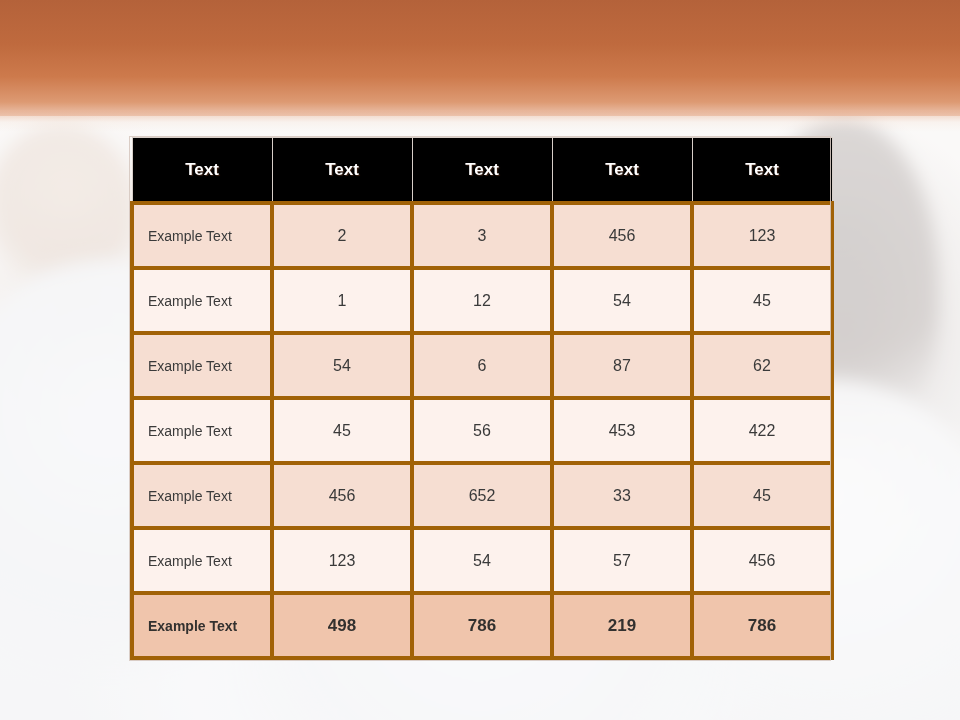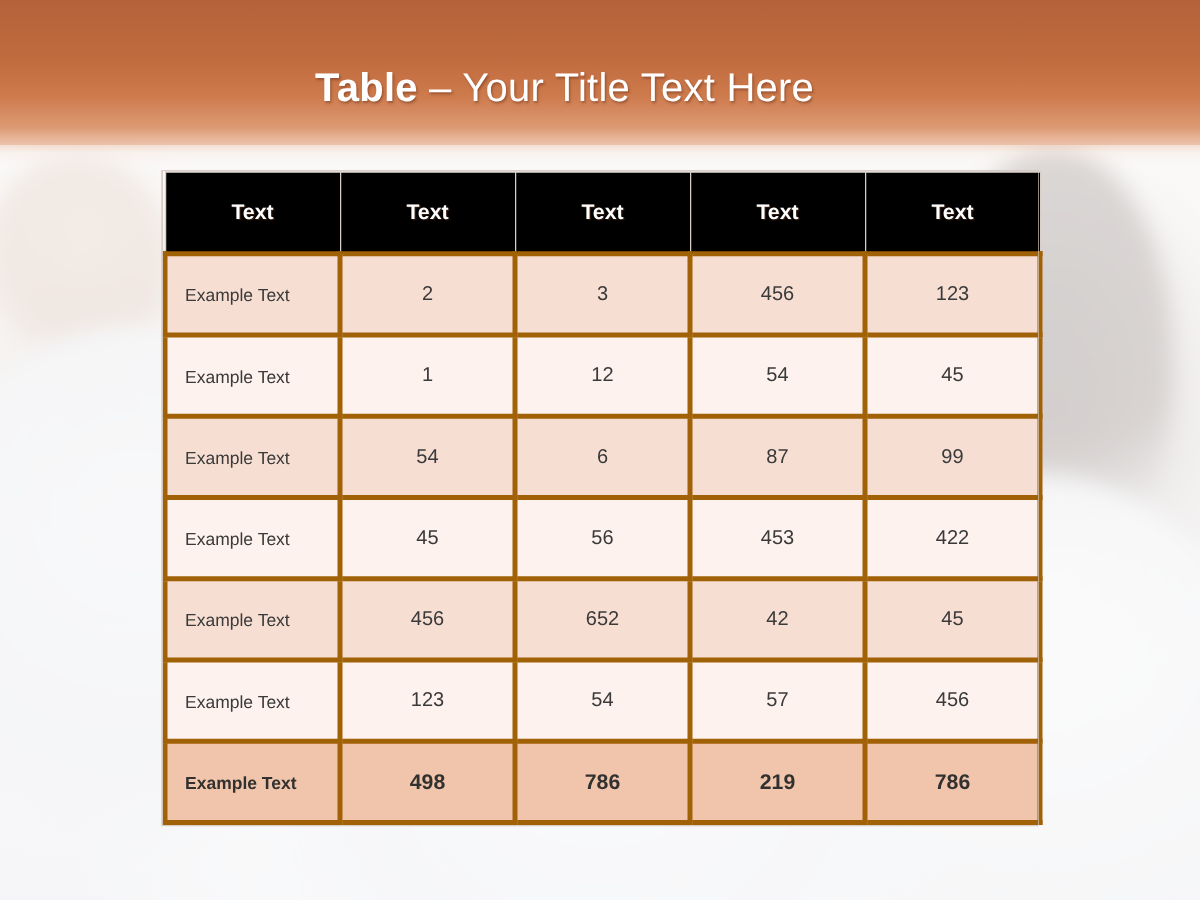--- a/index.html
+++ b/index.html
@@ -172,23 +172,20 @@
     <div class="bg-figure fig-boy-head"></div>
     <div class="bg-figure fig-boy-body"></div>
     <div class="bg-figure fig-mom-hair"></div>
     <div class="bg-figure fig-mom-body"></div>
     <div class="bg-figure fig-center-shirt"></div>
     <div class="veil"></div>
   </div>
 
   <div class="title-band"></div>
 
-  <div class="title-text">
-    <span class="bold">Table </span><span class="light">– Your Title Text Here</span>
-  </div>
 
   <div class="table-wrap">
     <table class="data">
       <colgroup>
         <col class="c0">
           <col class="c1">
           <col class="c2">
           <col class="c3">
           <col class="c4">
       </colgroup>
@@ -214,34 +211,34 @@
           <td>1</td>
           <td>12</td>
           <td>54</td>
           <td>45</td>
         </tr>
         <tr class="band-a">
           <td class="label">Example Text</td>
           <td>54</td>
           <td>6</td>
           <td>87</td>
-          <td>99</td>
+          <td>62</td>
         </tr>
         <tr class="band-b">
           <td class="label">Example Text</td>
           <td>45</td>
           <td>56</td>
           <td>453</td>
           <td>422</td>
         </tr>
         <tr class="band-a">
           <td class="label">Example Text</td>
           <td>456</td>
           <td>652</td>
-          <td>42</td>
+          <td>33</td>
           <td>45</td>
         </tr>
         <tr class="band-b">
           <td class="label">Example Text</td>
           <td>123</td>
           <td>54</td>
           <td>57</td>
           <td>456</td>
         </tr>
         <tr class="total">

